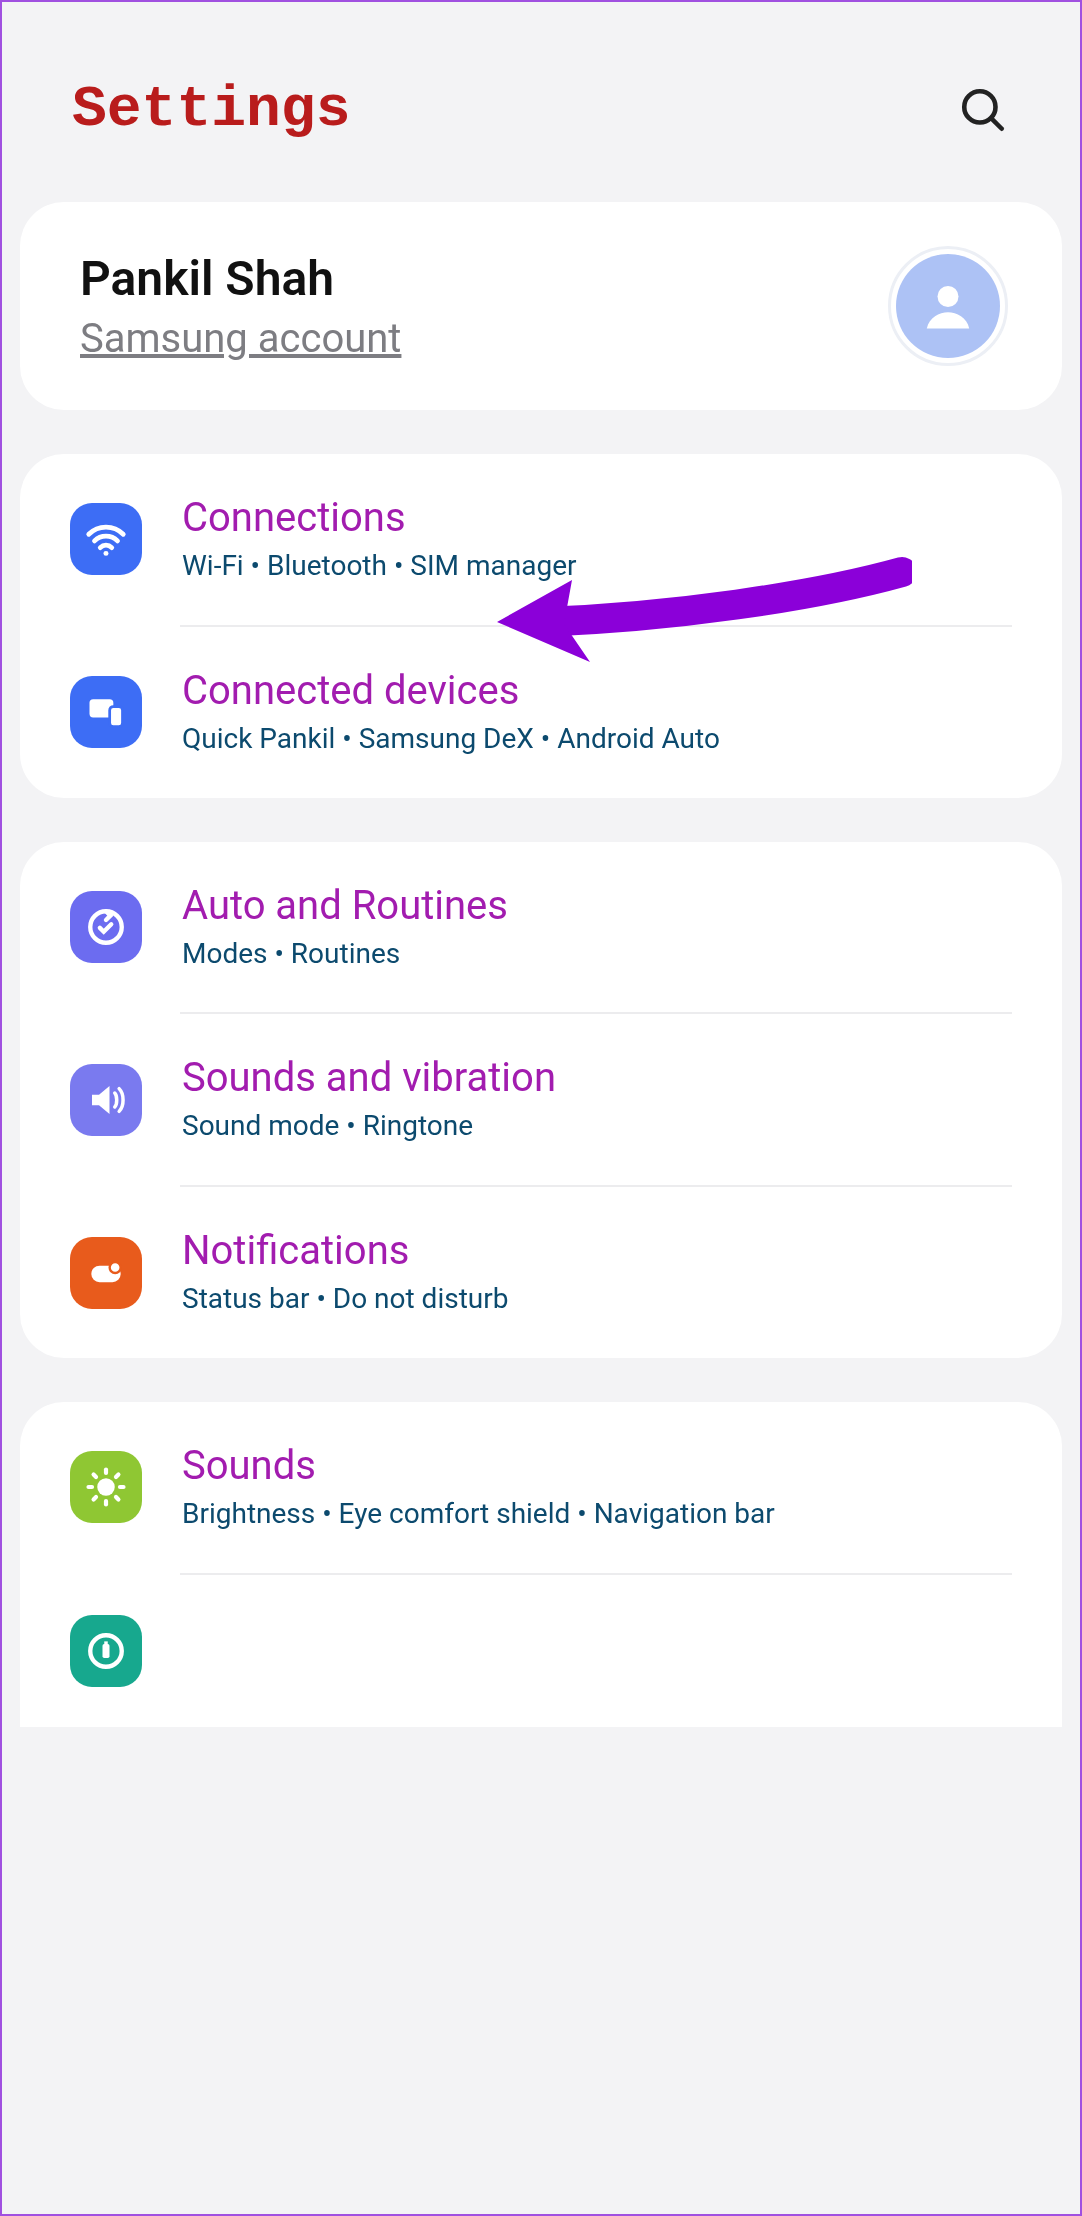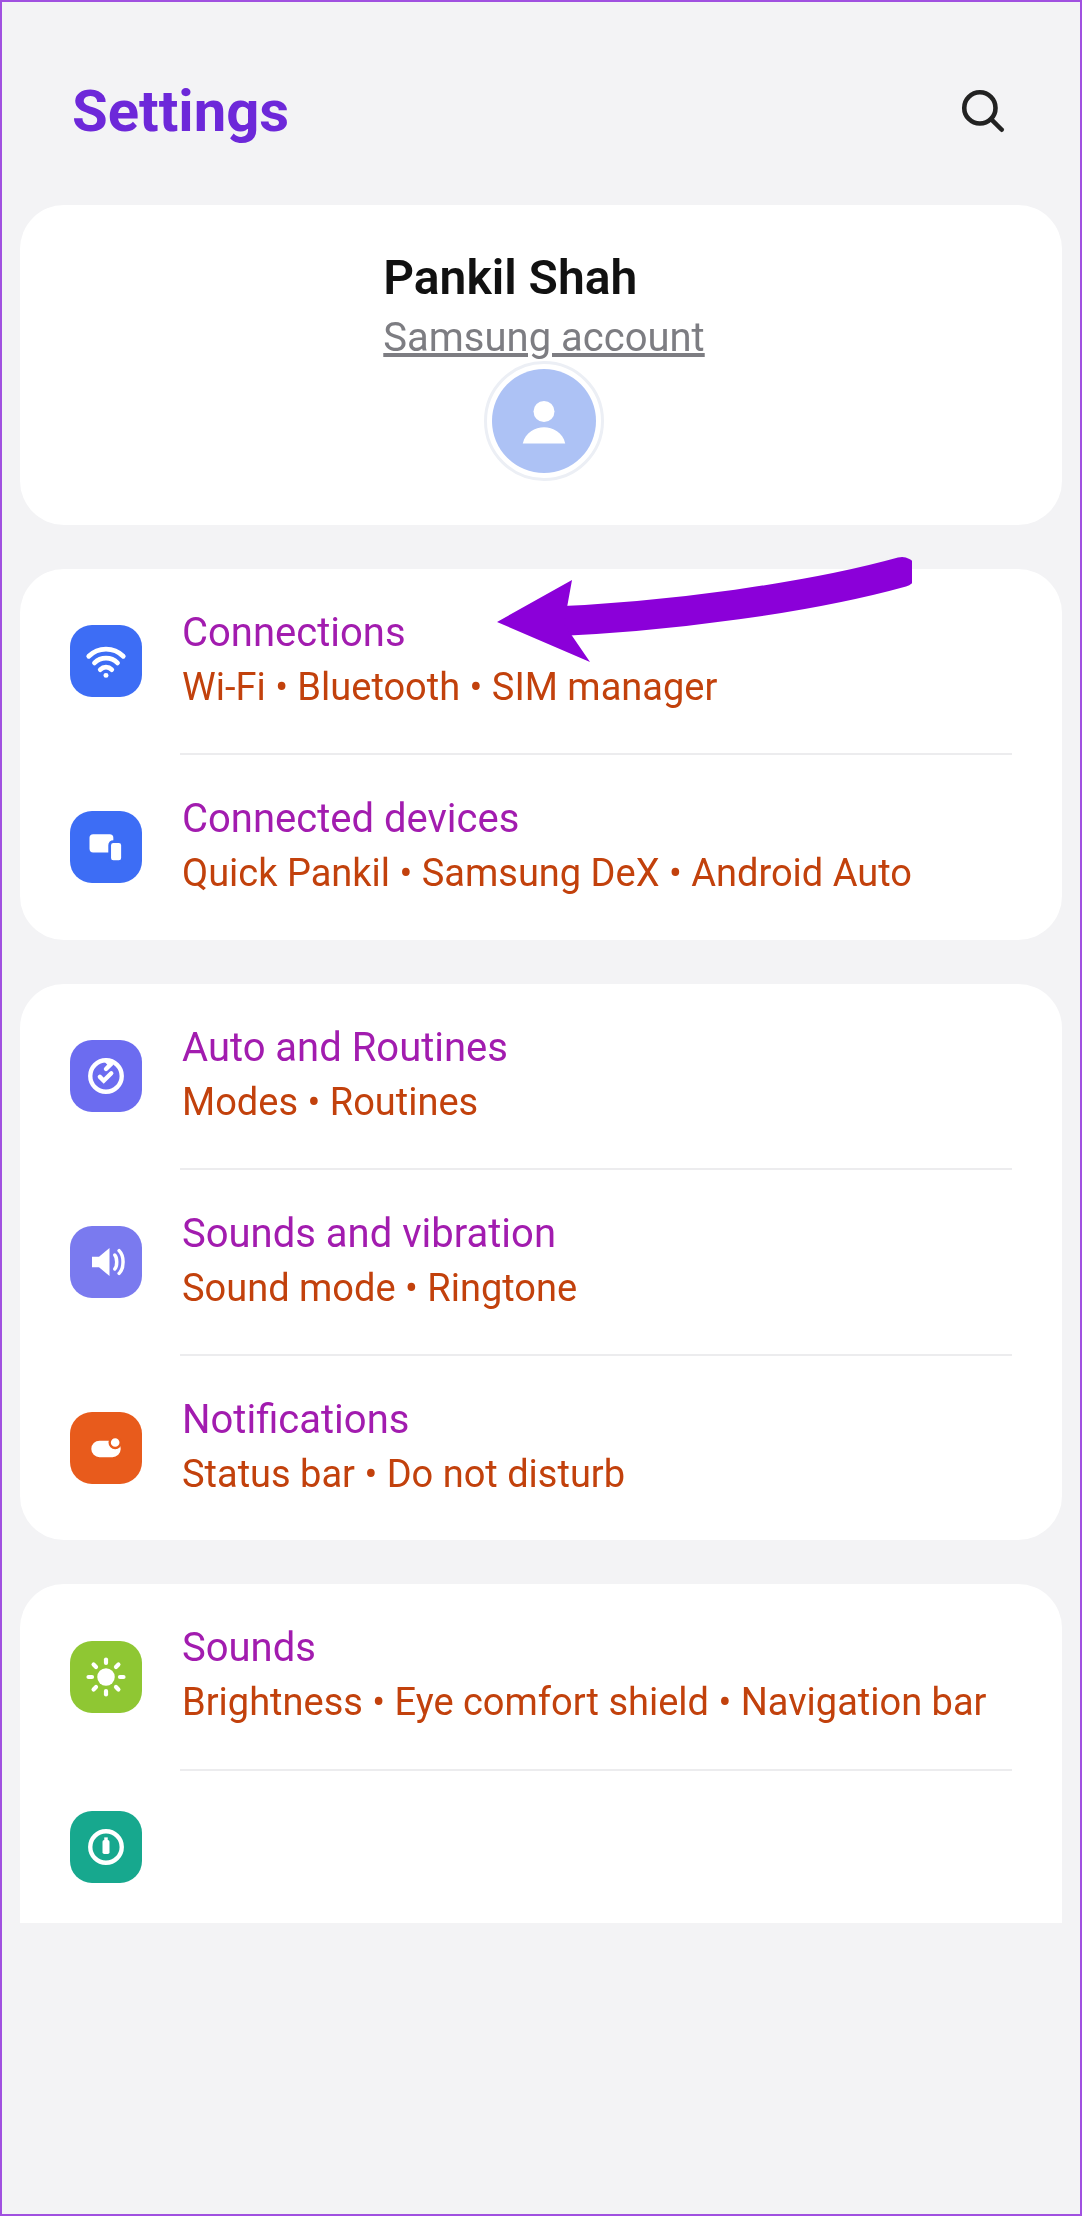--- a/index.html
+++ b/index.html
@@ -13,40 +13,40 @@
   }
   .header {
     display: flex;
     align-items: center;
     justify-content: space-between;
     padding: 75px 70px 60px 70px;
   }
   .header h1 {
     font-size: 58px;
     font-weight: 700;
-    color: #6d28d9;
+    color: #b91c1c;
+    font-family: Liberation Mono, monospace;
   }
   .search-btn {
     width: 54px; height: 54px;
     display: flex; align-items: center; justify-content: center;
     background: none; border: none; cursor: pointer;
   }
   .card {
     background: #fff;
     border-radius: 44px;
     margin: 0 18px 44px 18px;
     overflow: hidden;
   }
   .account-row {
     display: flex;
     align-items: center;
     justify-content: space-between;
     padding: 44px 54px 44px 60px;
     cursor: pointer;
-    flex-direction: column;
   }
   .account-text .name {
     font-size: 48px;
     font-weight: 600;
     color: #111;
     margin-bottom: 8px;
   }
   .account-text .sub {
     font-size: 40px;
     color: #7d7d82;
@@ -80,22 +80,22 @@
     margin-right: 40px;
   }
   .row .text { flex: 1; min-width: 0; }
   .row .title {
     font-size: 40px;
     font-weight: 400;
     color: #a21caf;
     margin-bottom: 6px;
   }
   .row .sub {
-    font-size: 38px;
-    color: #c2410c;
+    font-size: 28px;
+    color: #0c4a6e;
     line-height: 1.35;
   }
   .divider {
     height: 2px;
     background: #ececee;
     margin-left: 160px;
     margin-right: 50px;
   }
   .arrow-annot {
     position: absolute;

